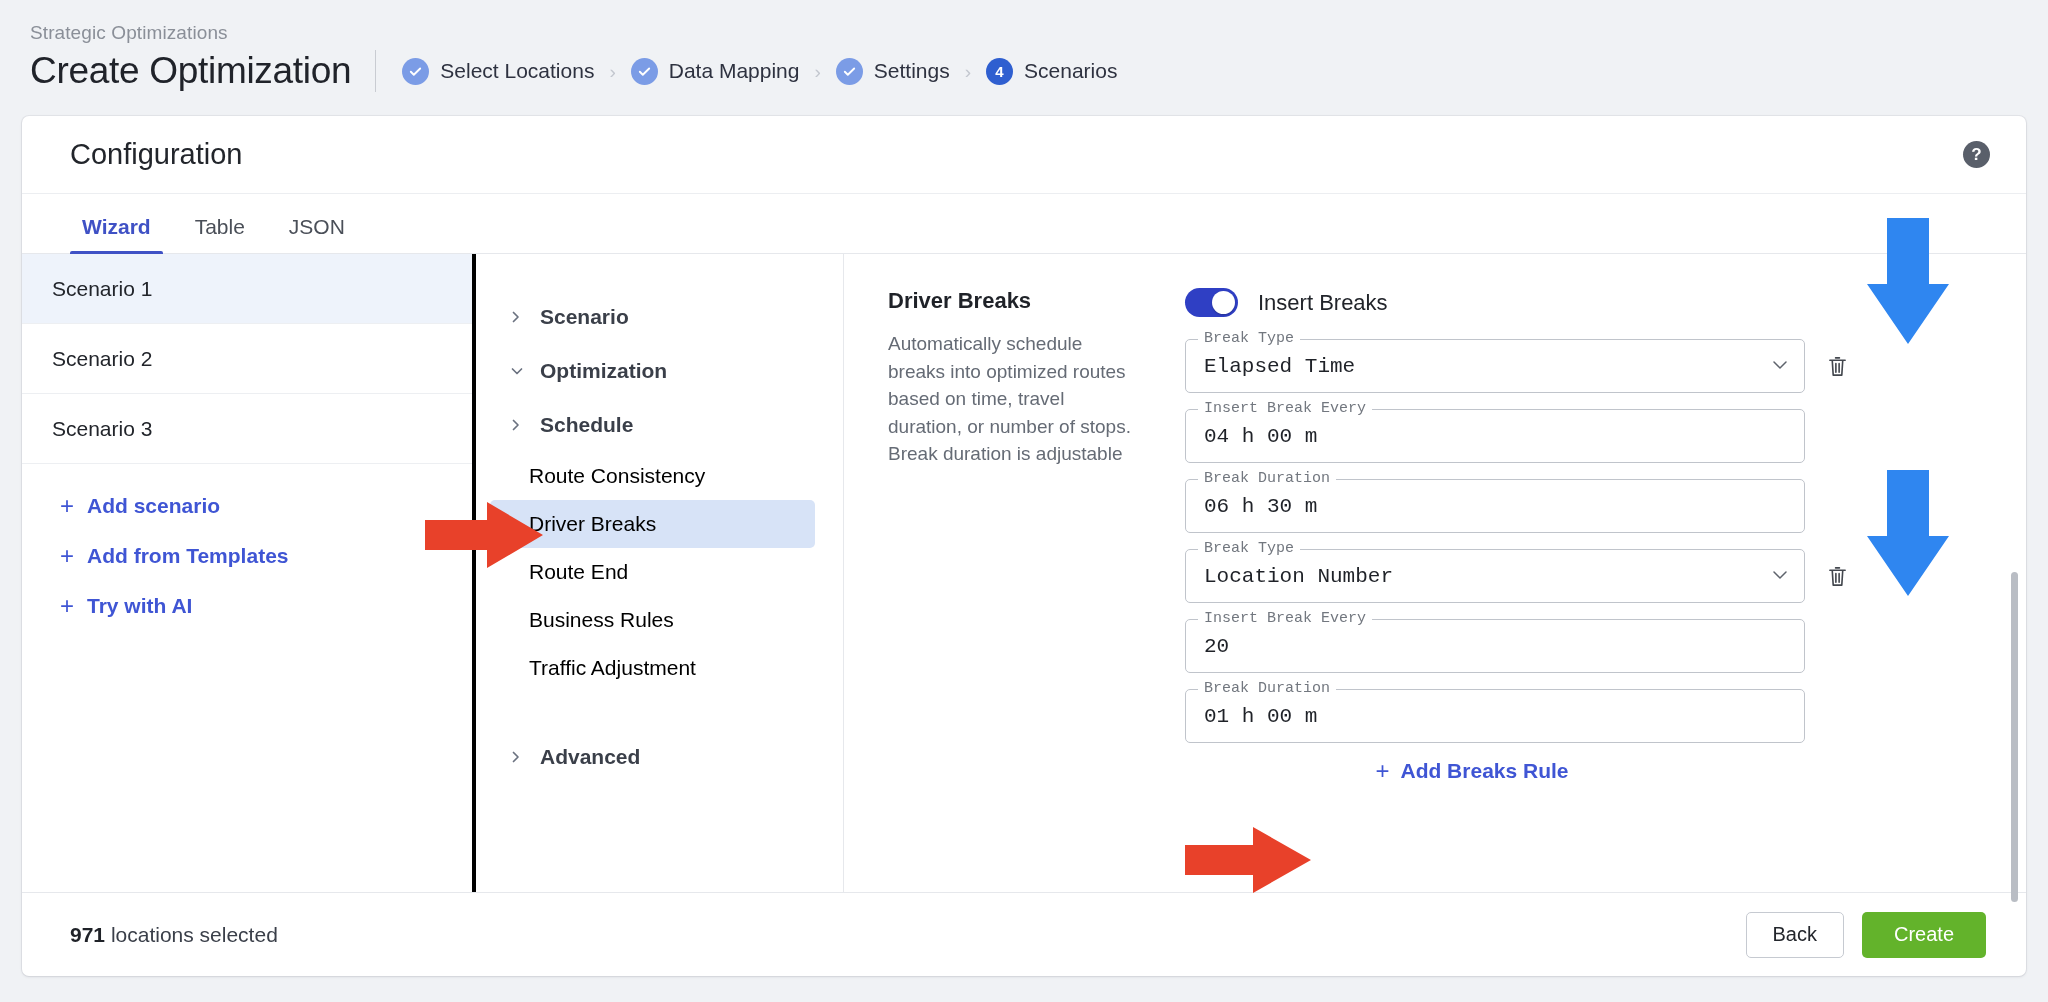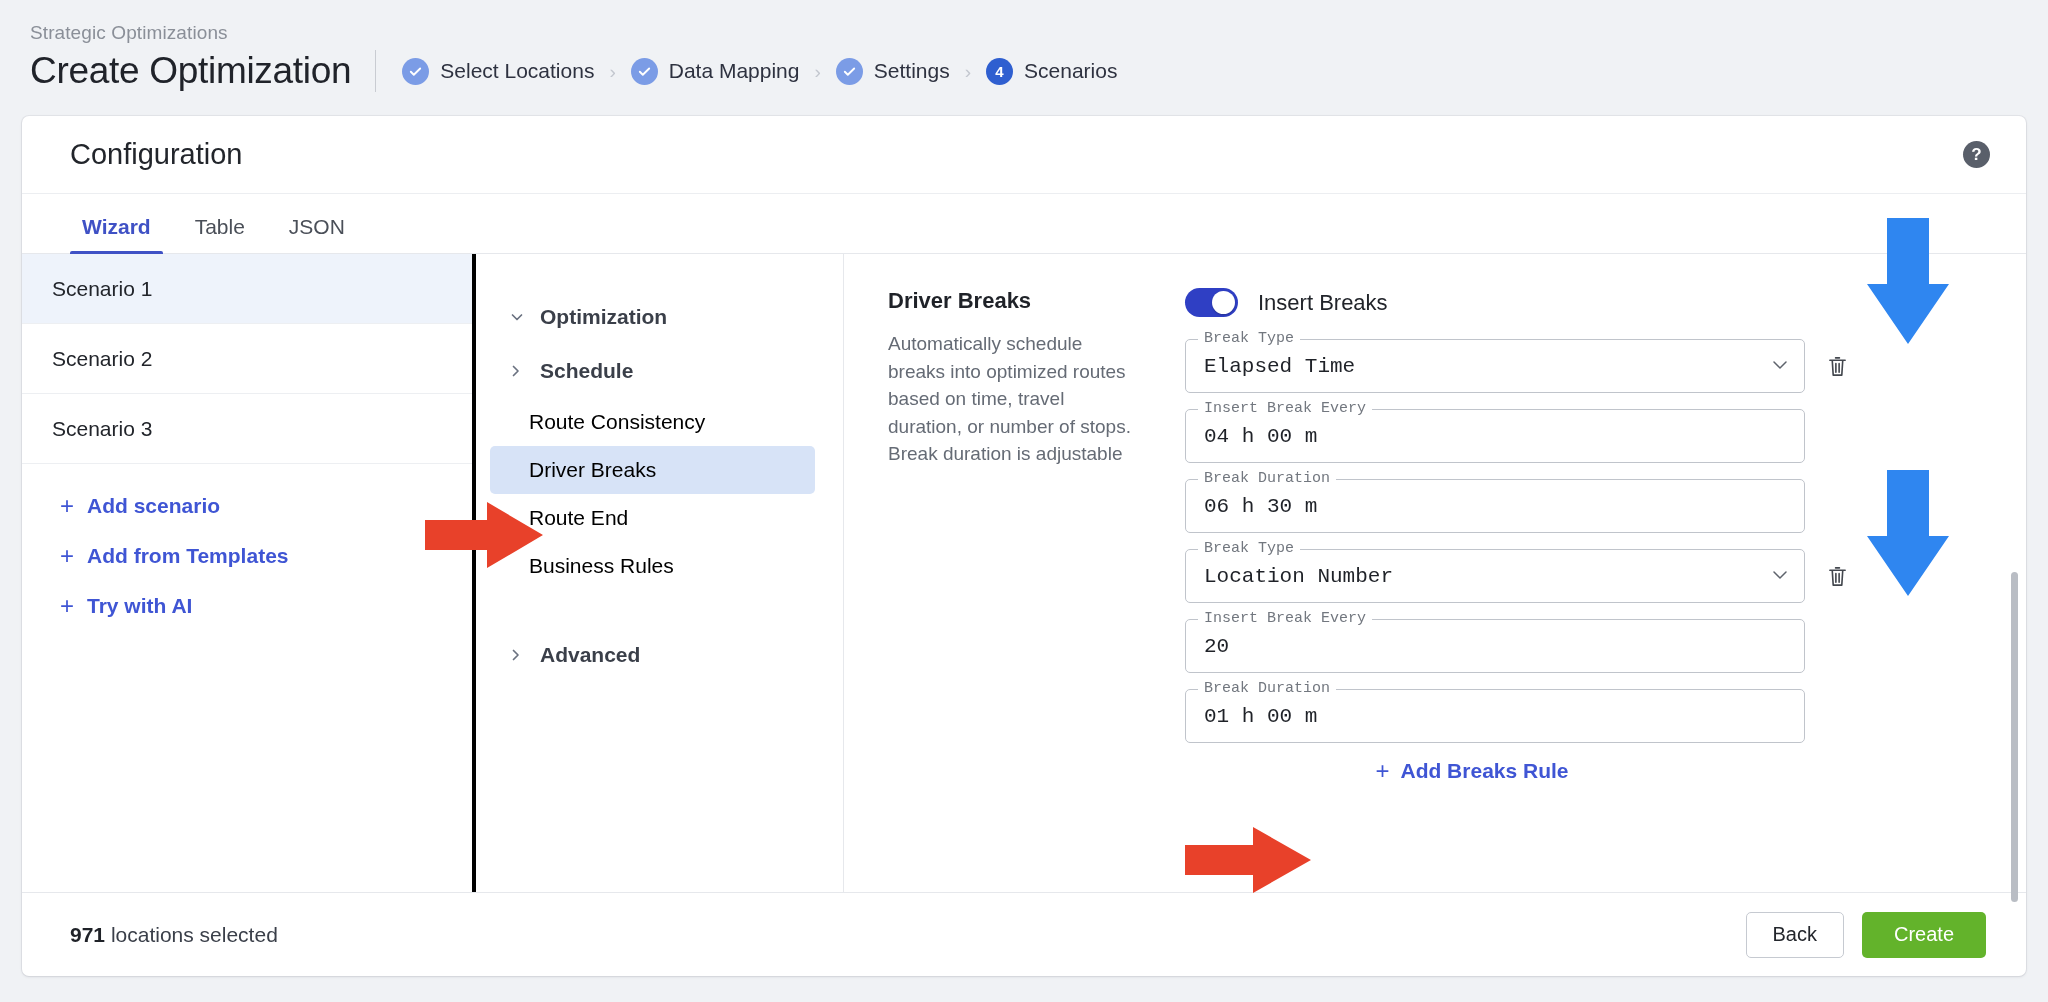--- a/index.html
+++ b/index.html
@@ -277,39 +277,48 @@
           <div class="scn-action">
             <span class="plus">+</span>
             <span>Try with AI</span>
           </div>
         </div>
       </div>
 
       <div class="tree">
         <div class="tree-group">
           <span class="caret">
+            <svg width="12" height="14" viewBox="0 0 12 14">
+                <path d="M3.5 2.5L8 7l-4.5 4.5" fill="none" stroke="#6b7280" stroke-width="1.7" stroke-linecap="round" stroke-linejoin="round"></path>
+              </svg>
+          </span>
+          <span>Scenario</span>
+        </div>
+        <div class="tree-group">
+          <span class="caret">
             <svg width="14" height="12" viewBox="0 0 14 12">
                 <path d="M2.5 4L7 8.5 11.5 4" fill="none" stroke="#6b7280" stroke-width="1.7" stroke-linecap="round" stroke-linejoin="round"></path>
               </svg>
           </span>
           <span>Optimization</span>
         </div>
         <div class="tree-group">
           <span class="caret">
             <svg width="12" height="14" viewBox="0 0 12 14">
                 <path d="M3.5 2.5L8 7l-4.5 4.5" fill="none" stroke="#6b7280" stroke-width="1.7" stroke-linecap="round" stroke-linejoin="round"></path>
               </svg>
           </span>
           <span>Schedule</span>
         </div>
 
         <div class="tree-leaf">Route Consistency</div>
         <div class="tree-leaf selected">Driver Breaks</div>
         <div class="tree-leaf">Route End</div>
         <div class="tree-leaf">Business Rules</div>
+        <div class="tree-leaf">Traffic Adjustment</div>
 
         <div class="tree-group spaced">
           <span class="caret">
             <svg width="12" height="14" viewBox="0 0 12 14">
                 <path d="M3.5 2.5L8 7l-4.5 4.5" fill="none" stroke="#6b7280" stroke-width="1.7" stroke-linecap="round" stroke-linejoin="round"></path>
               </svg>
           </span>
           <span>Advanced</span>
         </div>
       </div>

